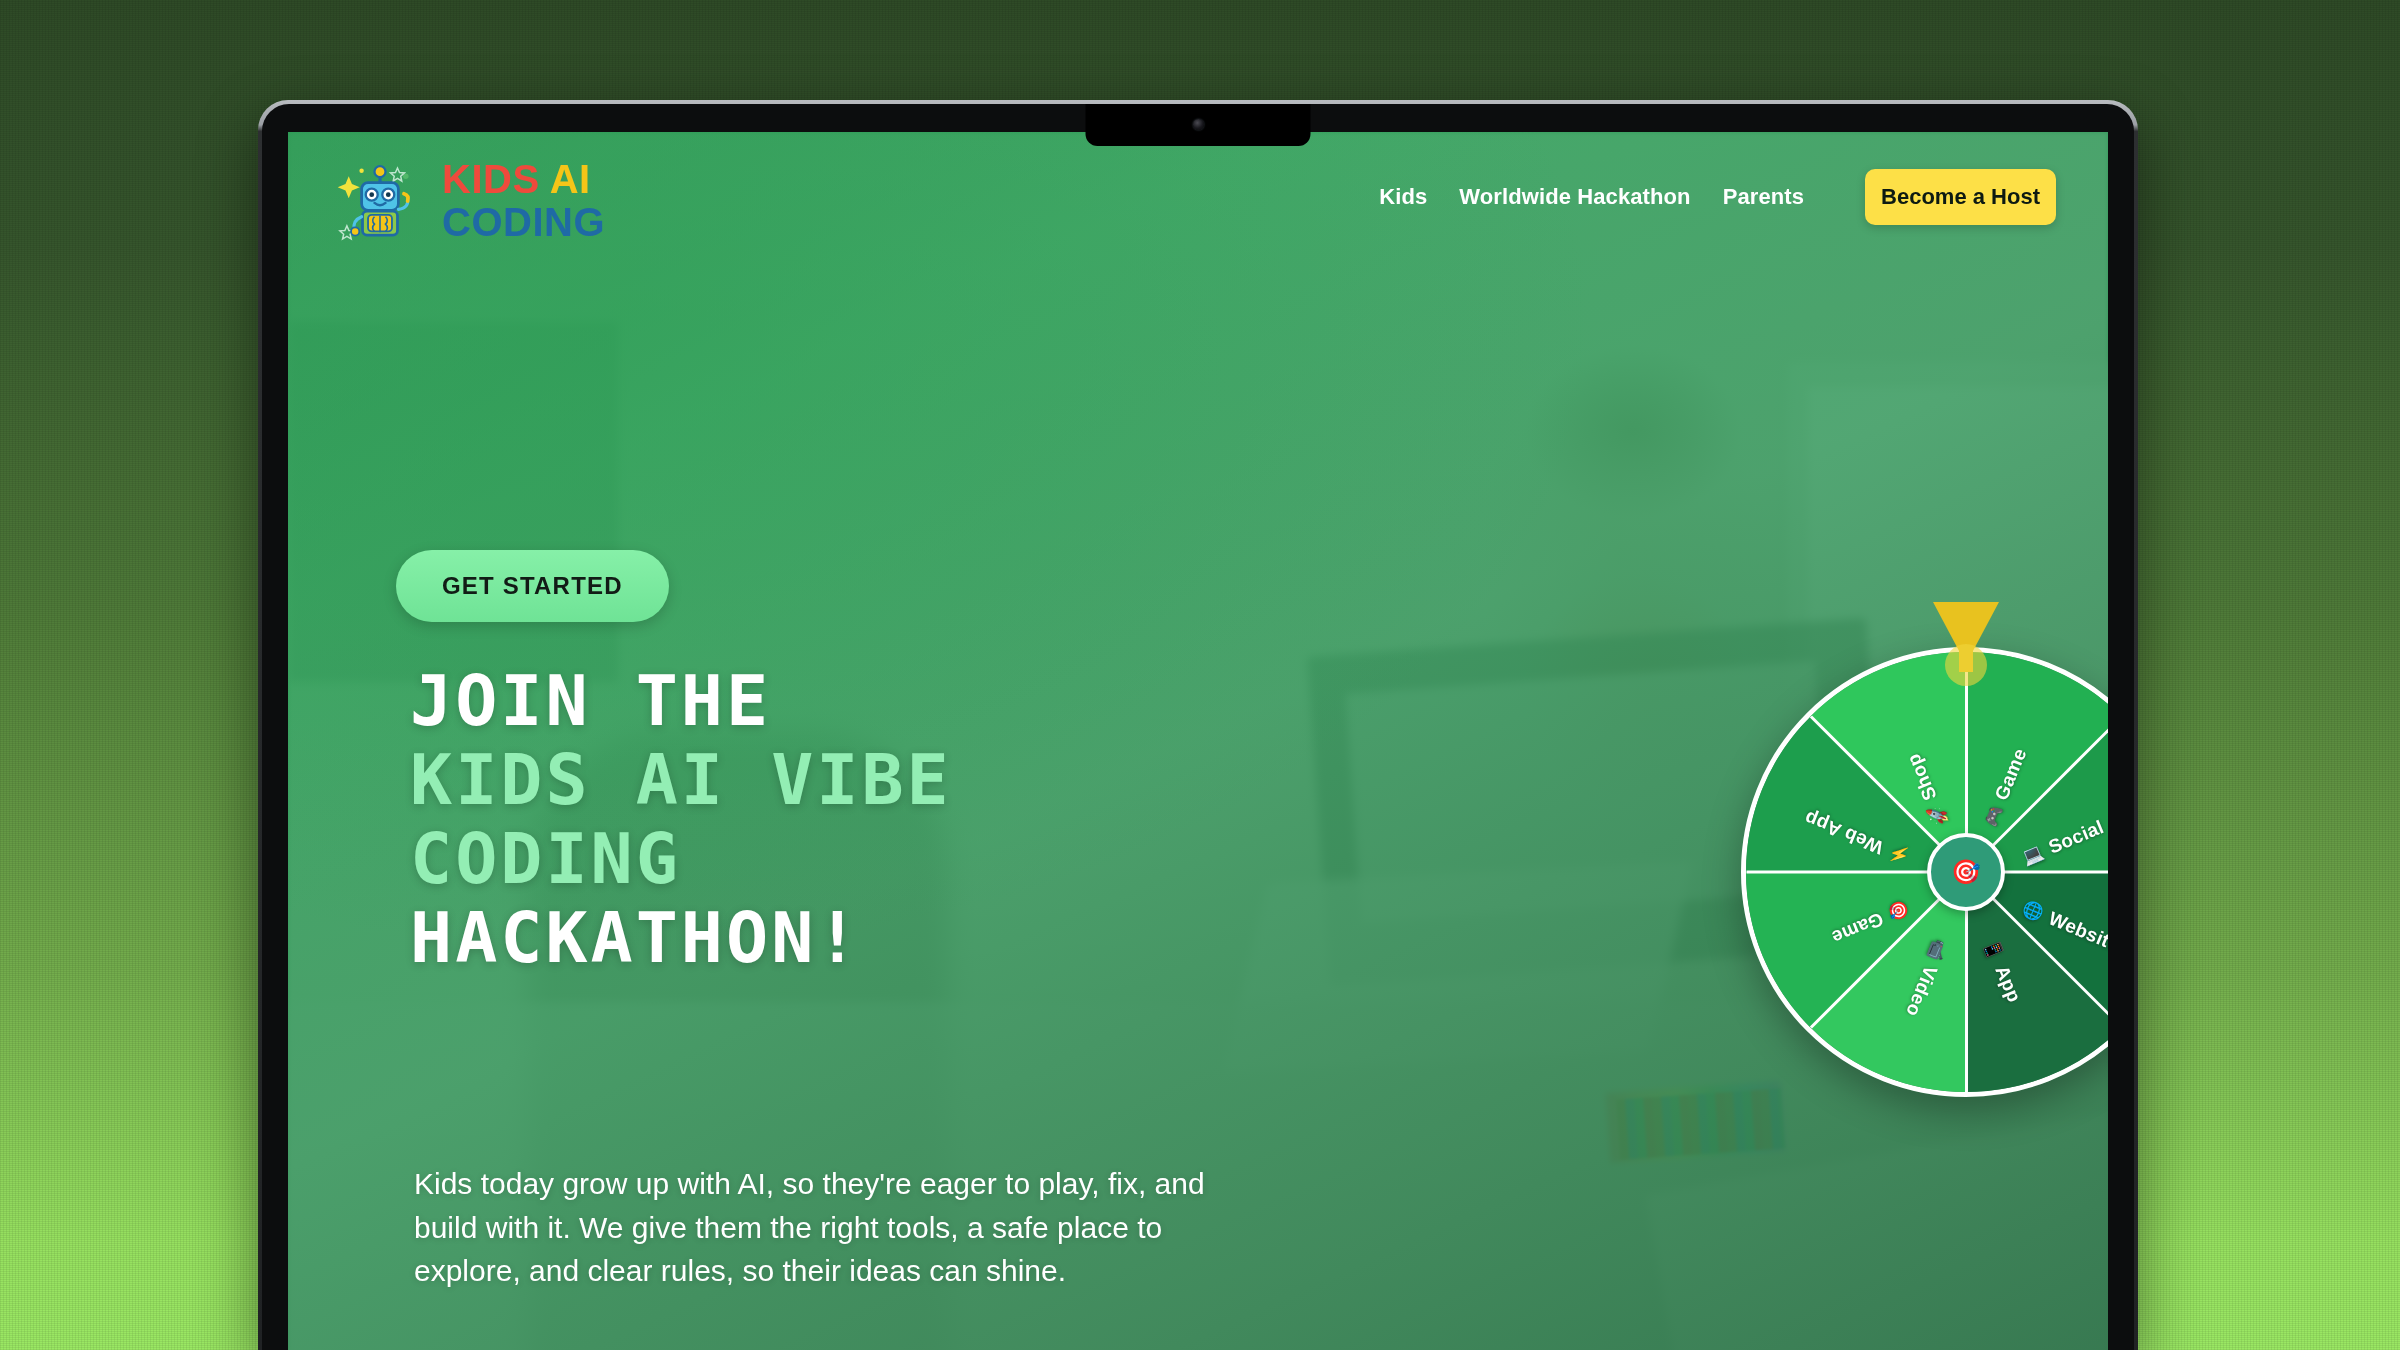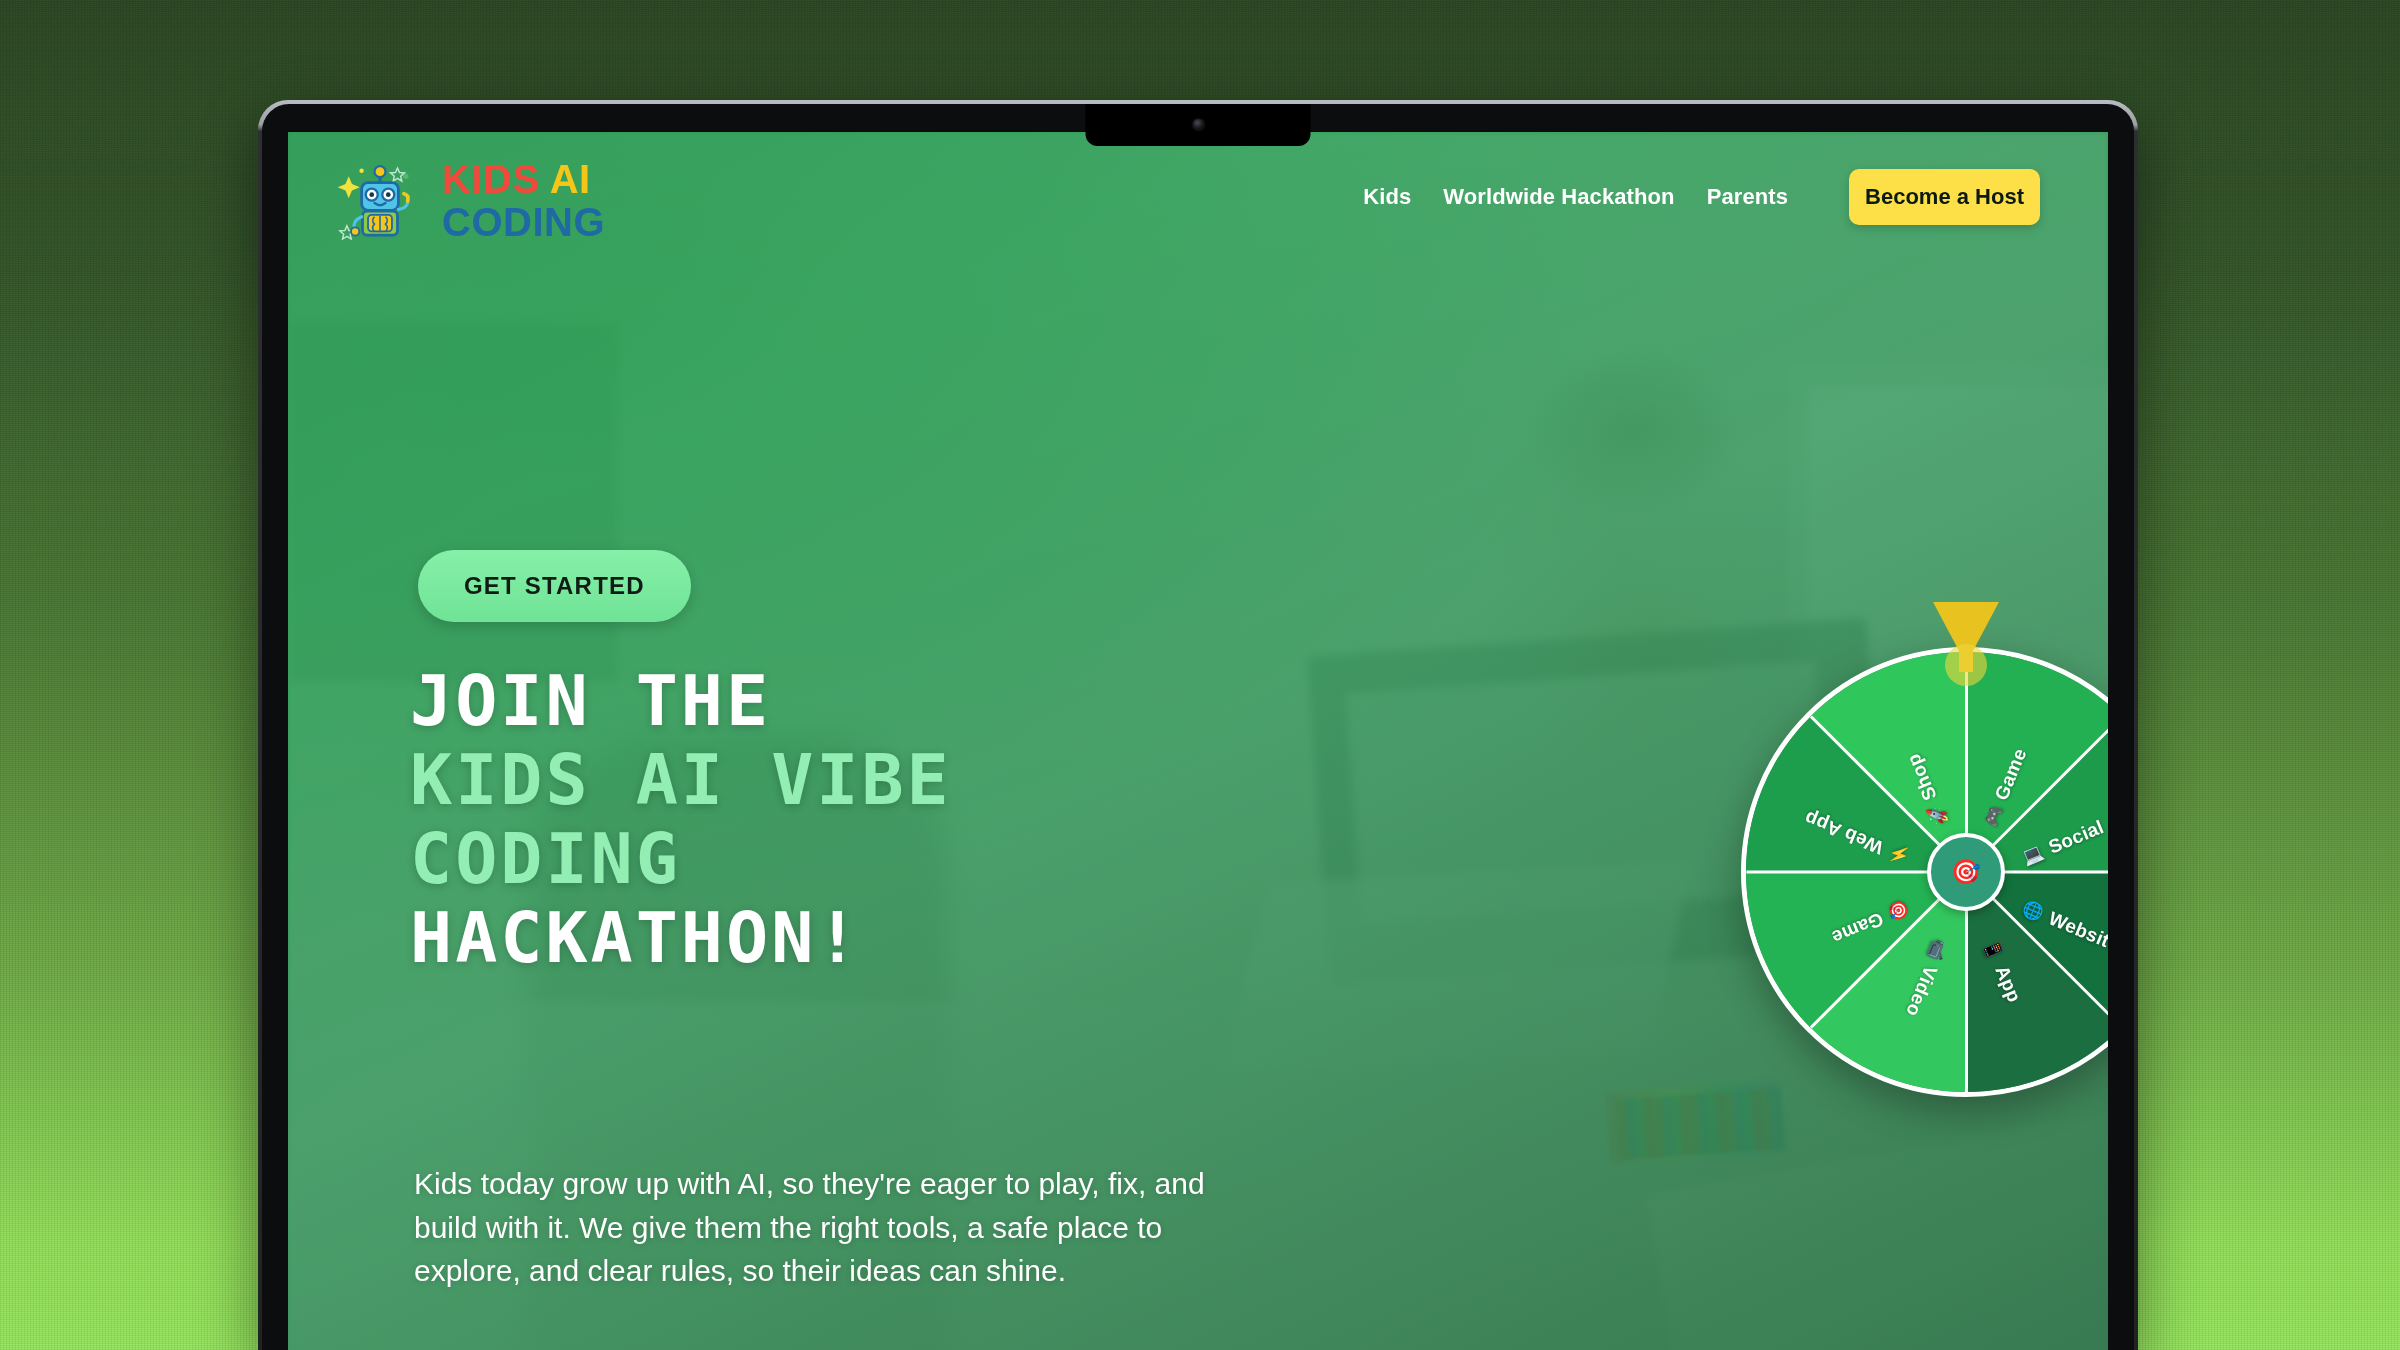--- a/index.html
+++ b/index.html
@@ -95,21 +95,21 @@
         rgba(48,130,80,.88) 75%,
         rgba(40,110,68,.92) 100%);
   }
   #photo-tint2{
     position:absolute; inset:0;
     background:radial-gradient(ellipse 1400px 900px at 18% 15%, rgba(46,160,86,.55) 0%, rgba(30,100,62,.0) 70%);
   }
 
   
   #nav{
-    position:absolute; left:0; right:16px; top:0; height:130px; z-index:30;
+    position:absolute; left:0; right:0; top:0; height:130px; z-index:30;
     display:flex; align-items:center; justify-content:space-between;
     padding:0 52px 0 46px;
   }
   #brand{ display:flex; align-items:center; gap:16px; padding-top:10px;}
   #robot-icon{ width:92px; height:92px; position:relative; flex:0 0 auto;}
   #brand-text{ line-height:1; padding-bottom:4px;}
   #brand-line1{ font-size:40px; font-weight:800; letter-spacing:.5px; }
   #brand-kids{ color:#ef4a3c; }
   #brand-ai{ color:#f5c518; }
   #brand-line2{ font-size:40px; font-weight:800; color:#1f6aa5; letter-spacing:.5px; margin-top:3px;}
@@ -123,21 +123,21 @@
     background:#fde047; color:#0d1a12;
     font-size:22px; font-weight:700;
     border:none; border-radius:10px;
     padding:15px 16px; white-space:nowrap;
     box-shadow:0 3px 10px rgba(0,0,0,.18);
   }
 
   
   #hero{ position:absolute; left:0; top:0; z-index:20; padding:0 0 0 126px; }
   #get-started{
-    position:absolute; left:130px; top:418px;
+    position:absolute; left:108px; top:418px;
     background:linear-gradient(180deg,#86f0a8 0%,#6fe396 100%);
     color:#121c16; font-size:24px; font-weight:800; letter-spacing:1.2px;
     border:none; border-radius:40px; padding:22px 46px;
     box-shadow:0 4px 14px rgba(0,0,0,.18);
   }
   #headline{
     position:absolute; left:122px; top:530px; width:1080px;
     font-family:"DejaVu Sans Mono","Liberation Mono",monospace;
     font-size:70px; font-weight:700; line-height:1.13;
     letter-spacing:3px; color:#ffffff;

